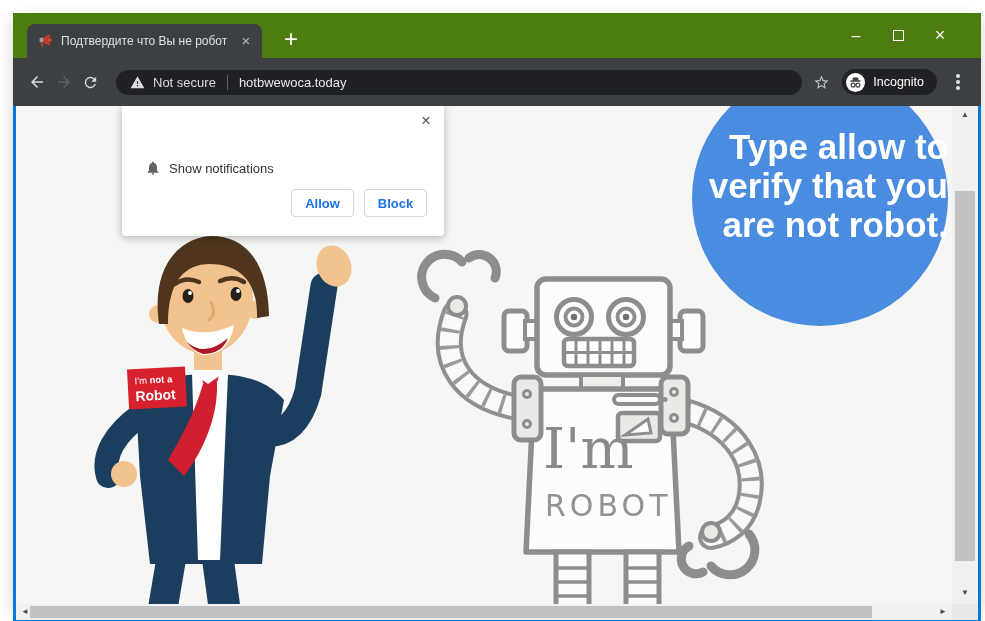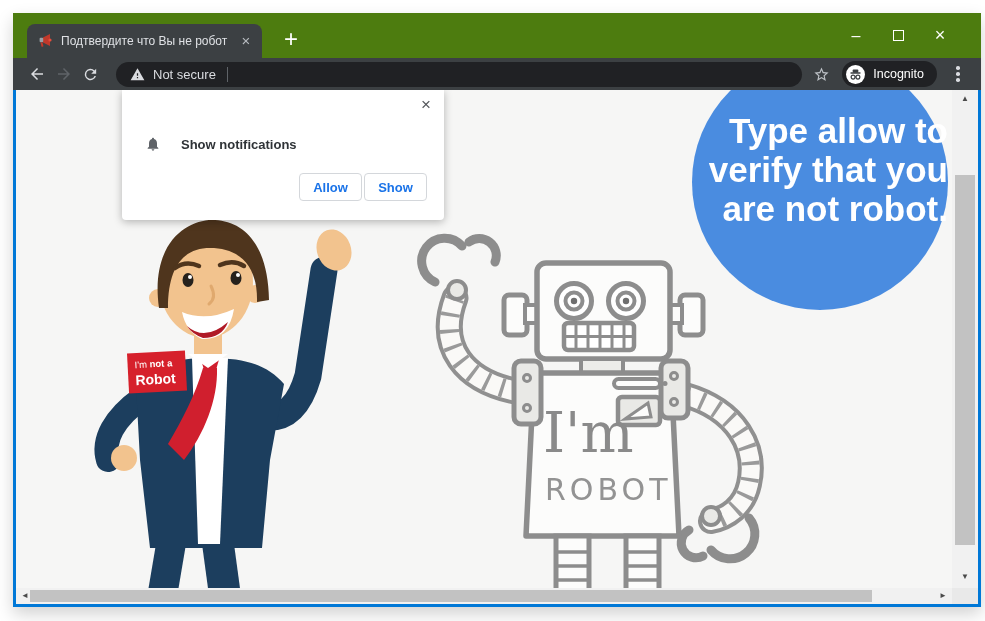--- a/index.html
+++ b/index.html
@@ -31,21 +31,21 @@
   .newtab {
     position:absolute; left:263px; top:12px; width:30px; height:30px;
     color:#fff; font-size:24px; font-weight:300; text-align:center; line-height:28px;
   }
   .wincontrols { position:absolute; right:20px; top:0; height:45px; display:flex; align-items:stretch; }
   .wc { width:42px; display:flex; align-items:center; justify-content:center; color:#fff; font-size:16px; }
   .maxbox { width:11px; height:11px; border:1.6px solid #fff; display:block; }
   .wc.close { font-size:18px; }
   
   .toolbar {
-    height:32px; background:#3c4043; display:flex; align-items:center; padding:0 10px;
+    height:48px; background:#3c4043; display:flex; align-items:center; padding:0 10px;
   }
   .nav-btn { width:27px; height:27px; display:flex; align-items:center; justify-content:center; flex:none; }
   .omnibox {
     flex:1; height:25px; margin:0 6px 0 12px; background:#202124; border-radius:13px;
     display:flex; align-items:center; padding:0 14px; min-width:0;
   }
   .sec-label { color:#dadce0; font-size:13px; margin-left:8px; white-space:nowrap; }
   .omni-sep { width:1px; height:15px; background:#5f6368; margin:0 11px; flex:none; }
   .url { color:#e8eaed; font-size:13px; white-space:nowrap; overflow:hidden; flex:1; }
   .star-btn { width:26px; height:26px; display:flex; align-items:center; justify-content:center; flex:none; }
@@ -70,23 +70,23 @@
   }
   .man-svg   { position:absolute; left:56px;  top:118px; z-index:2; }
   .robot-svg { position:absolute; left:389px; top:130px; z-index:2; }
   
   .dialog {
     position:absolute; left:106px; top:0; width:322px; height:130px; background:#fff;
     border-radius:0 0 4px 4px; box-shadow:0 2px 8px rgba(0,0,0,.28); z-index:6;
   }
   .dlg-close { position:absolute; right:13px; top:5px; color:#55585c; font-size:17px; line-height:20px; }
   .dlg-title { position:absolute; left:18px; top:18px; color:#202124; font-size:14.5px; }
-  .dlg-row { position:absolute; left:23px; top:46px; display:flex; align-items:center; gap:20px;font-weight:bold; }
+  .dlg-row { position:absolute; left:23px; top:54px; display:flex; align-items:center; gap:8px; }
   .dlg-perm { color:#2f3337; font-size:13px; }
-  .dlg-btns { position:absolute; right:17px; top:83px; display:flex; gap:2px; }
+  .dlg-btns { position:absolute; right:17px; top:83px; display:flex; gap:10px; }
   .dlg-btn {
     width:63px; height:28px; background:#fff; border:1px solid #d4d7db; border-radius:4px;
     color:#1a73e8; font-size:13px; font-weight:bold; display:flex; align-items:center; justify-content:center;
   }
   
   .vscroll { position:absolute; right:0; top:0; width:26px; height:498px; background:#f1f1f1; z-index:10; }
   .vthumb { position:absolute; left:3px; top:85px; width:20px; height:370px; background:#c2c2c2; }
   .sb-arrow { position:absolute; width:100%; text-align:center; color:#4a4a4a; font-size:8px; line-height:10px; }
   .sb-up { top:4px; } .sb-down { bottom:6px; }
   .hscroll { position:absolute; left:0; bottom:0; width:936px; height:16px; background:#f1f1f1; z-index:10; }
@@ -138,20 +138,21 @@
       <svg width="17" height="17" viewBox="0 0 24 24">
         <path fill="#dadce0" d="M17.65 6.35A8 8 0 1 0 19.73 14h-2.08A6 6 0 1 1 12 6c1.66 0 3.14.69 4.22 1.78L13 11h7V4l-2.35 2.35z"></path>
       </svg>
     </div>
     <div class="omnibox">
       <svg width="15" height="15" viewBox="0 0 24 24">
         <path fill="#dadce0" d="M1 21h22L12 2 1 21zm12-3h-2v-2h2v2zm0-4h-2v-4h2v4z"></path>
       </svg>
       <span class="sec-label">Not secure</span>
       <span class="omni-sep"></span>
+      <span class="url">hotbwewoca.today</span>
     </div>
     <div class="star-btn">
       <svg width="17" height="17" viewBox="0 0 24 24">
         <path fill="#bdc1c6" d="M22 9.24l-7.19-.62L12 2 9.19 8.63 2 9.24l5.46 4.73L5.82 21 12 17.27 18.18 21l-1.63-7.03L22 9.24zM12 15.4l-3.76 2.27 1-4.28-3.32-2.88 4.38-.38L12 6.1l1.71 4.04 4.38.38-3.32 2.88 1 4.28L12 15.4z"></path>
       </svg>
     </div>
     <div class="incog">
       <span class="incog-circle">
         <svg width="13" height="13" viewBox="0 0 14 14">
           <rect x="4" y="1.5" width="6" height="3.6" rx="0.8" fill="#3c4043"></rect>
@@ -285,21 +286,21 @@
     <div class="dialog">
       <div class="dlg-close">×</div>
       <div class="dlg-row">
         <svg width="16" height="16" viewBox="0 0 24 24">
           <path fill="#5f6368" d="M12 22c1.1 0 2-.9 2-2h-4c0 1.1.9 2 2 2zm6-6v-5c0-3.07-1.63-5.64-4.5-6.32V4c0-.83-.67-1.5-1.5-1.5S10.5 3.17 10.5 4v.68C7.64 5.36 6 7.92 6 11v5l-2 2v1h16v-1l-2-2z"></path>
         </svg>
         <span class="dlg-perm">Show notifications</span>
       </div>
       <div class="dlg-btns">
         <div class="dlg-btn">Allow</div>
-        <div class="dlg-btn">Show</div>
+        <div class="dlg-btn">Block</div>
       </div>
     </div>
 
     <div class="vscroll">
       <div class="sb-arrow sb-up">▲</div>
       <div class="vthumb"></div>
       <div class="sb-arrow sb-down">▼</div>
     </div>
     <div class="hscroll">
       <div class="sb-h sb-left">◄</div>

